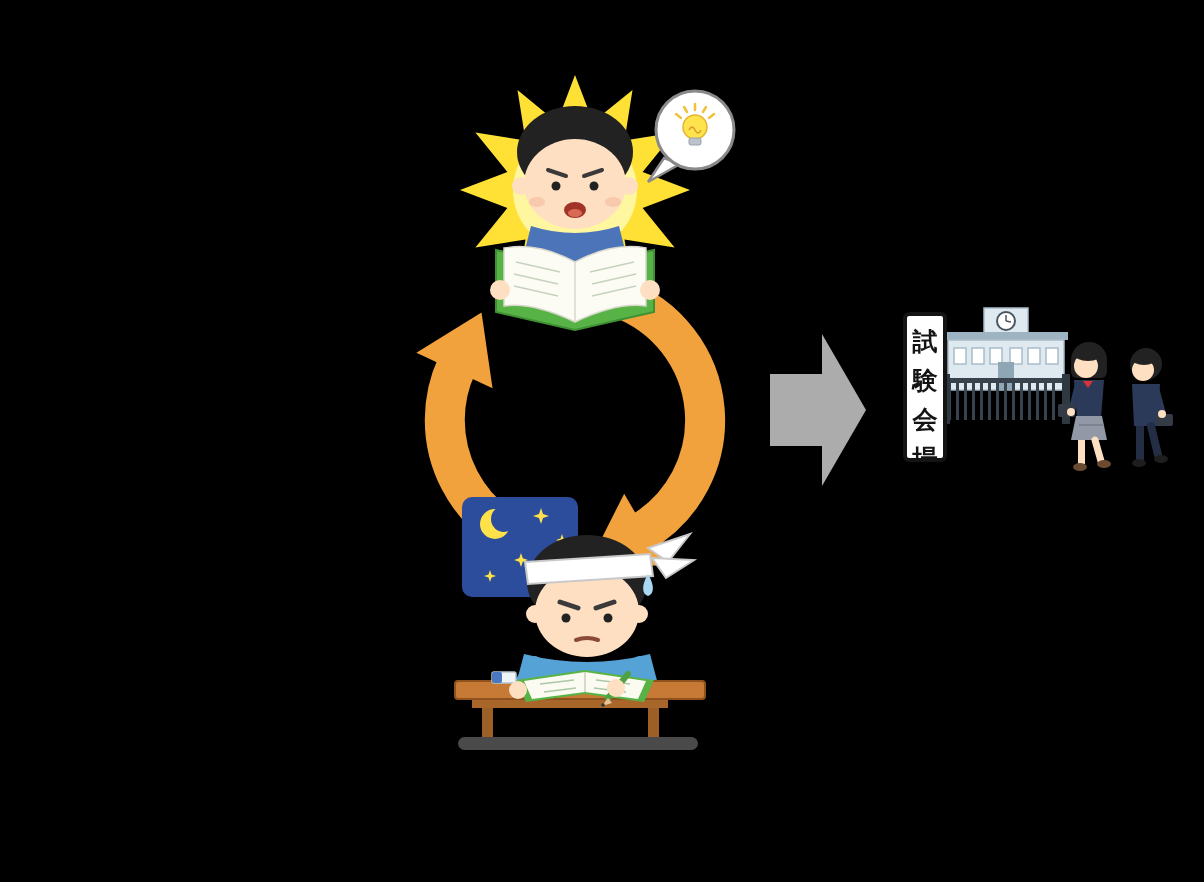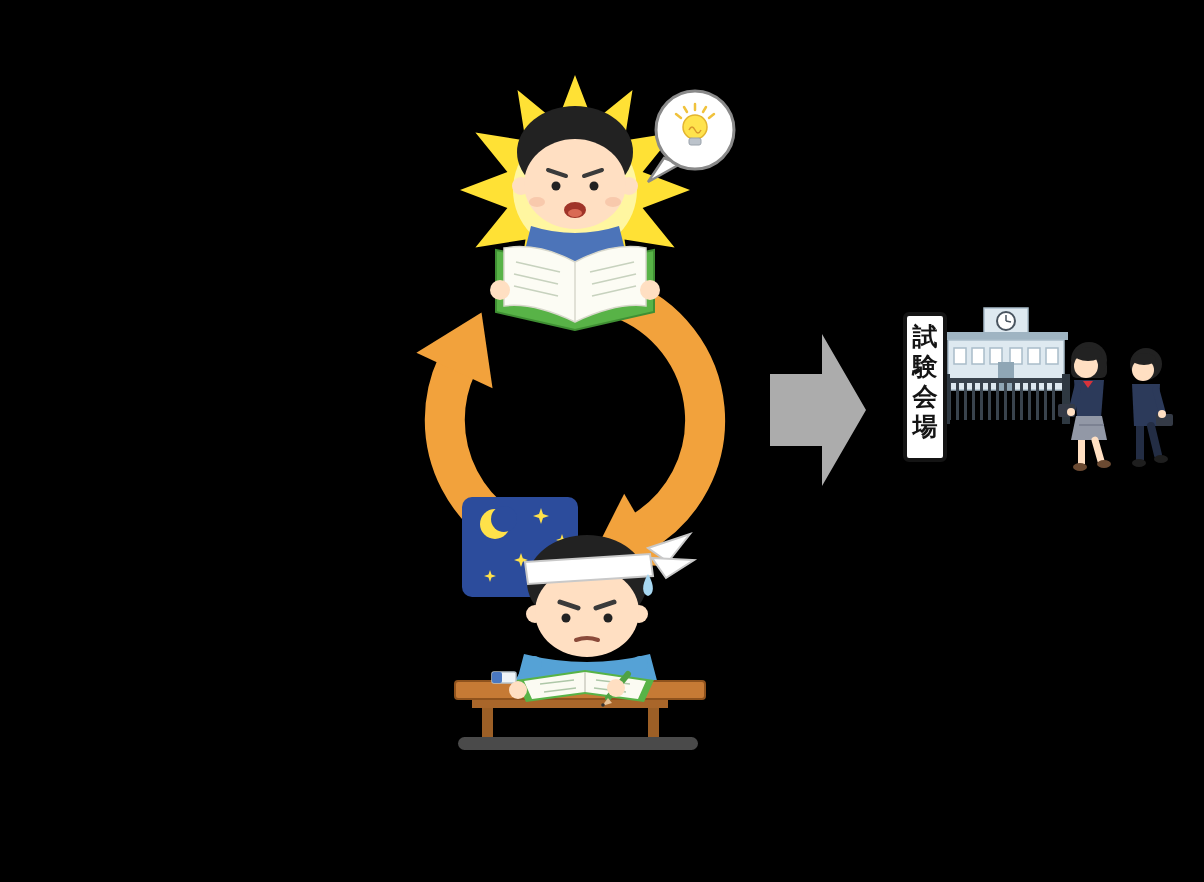--- a/index.html
+++ b/index.html
@@ -2,21 +2,21 @@
 <html><head>
 <meta charset="utf-8">
 <style>
   html,body{margin:0;padding:0;background:#000;}
   .stage{position:relative;width:1204px;height:882px;background:#000;overflow:hidden;
          font-family:"DejaVu Sans",sans-serif;}
   .stage svg{position:absolute;left:0;top:0;}
   .exam-sign{
     position:absolute;left:903px;top:312px;width:44px;height:150px;
     box-sizing:border-box;background:#fff;border:4px solid #141414;border-radius:6px;
-    padding:6px 4px;font-size:25px;font-weight:bold;line-height:30px;color:#141414;
+    padding:6px 4px;font-size:25px;font-weight:bold;line-height:39px;color:#141414;
     text-align:center;word-break:break-all;overflow:hidden;
     font-family:"DejaVu Sans",sans-serif;
   }
 </style>
 </head>
 <body>
 
 <div class="stage">
 
 <svg width="1204" height="882" viewBox="0 0 1204 882">

